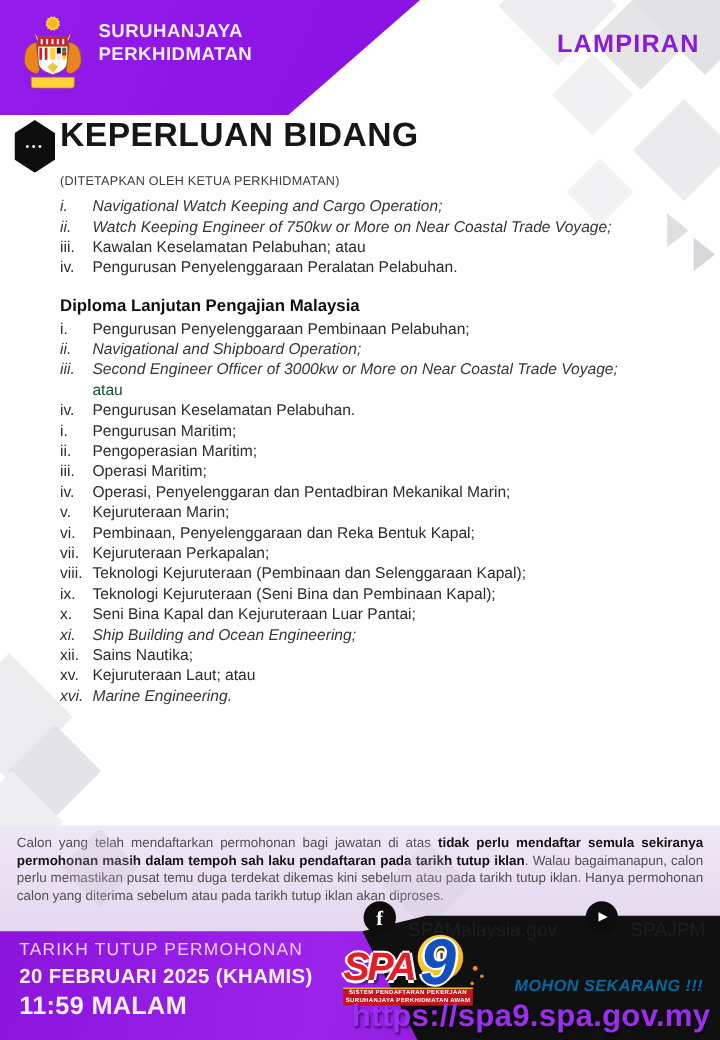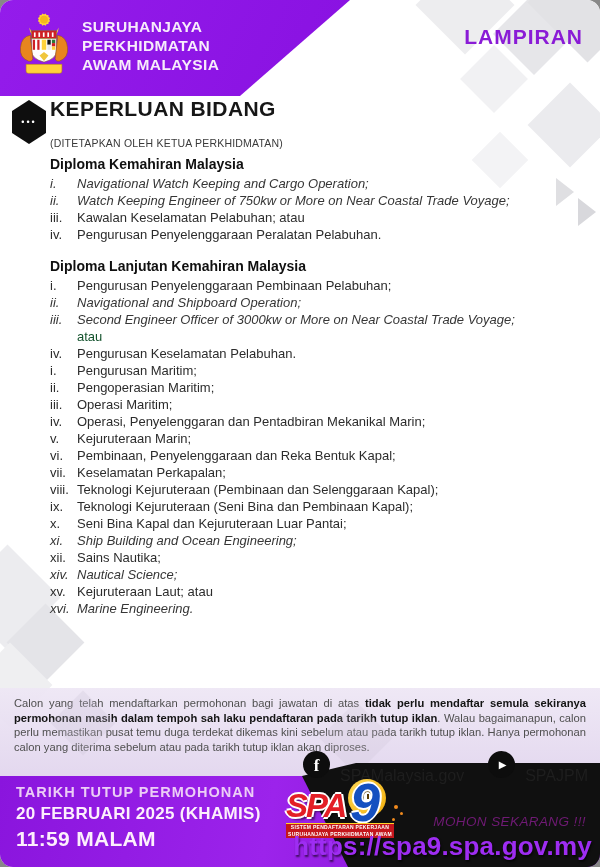--- a/index.html
+++ b/index.html
@@ -5,21 +5,21 @@
   :root{
     --header-purple:#8a12e2;
     --accent-purple:#8a1bd6;
     --url-purple:#9e2df2;
     --black-panel:#101010;
   }
   *{margin:0;padding:0;box-sizing:border-box;}
   html,body{background:#888;}
   .page{
     position:relative;width:600px;height:867px;background:#ffffff;overflow:hidden;
-    font-family:"Liberation Sans","DejaVu Sans",sans-serif;margin:0 auto;border-radius:13px;
+    font-family:"Liberation Sans","DejaVu Sans",sans-serif;margin:0 auto;
   }
   
   .deco{position:absolute;pointer-events:none;}
   .diamond{transform:rotate(45deg);}
   .tri-right{width:0;height:0;border-top:14px solid transparent;border-bottom:14px solid transparent;}
   
   .header-bg{
     position:absolute;top:0;left:0;width:600px;height:96px;
     background:linear-gradient(115deg,#941ceb 0%,var(--header-purple) 55%,#7e0fd2 100%);
     clip-path:polygon(0 0,350px 0,240px 96px,0 96px);
@@ -34,21 +34,21 @@
     font-weight:800;font-size:21px;letter-spacing:1px;
   }
   
   .hexagon{
     position:absolute;top:100px;left:12px;width:34px;height:44px;background:#0e0e0e;
     clip-path:polygon(50% 0,100% 25%,100% 75%,50% 100%,0 75%,0 25%);
     display:flex;align-items:center;justify-content:center;
   }
   .hexagon span{color:#fff;font-size:9px;letter-spacing:2px;}
   .content{position:absolute;top:97px;left:50px;width:520px;}
-  .page-title{font-size:21px;font-weight:800;color:#161616;letter-spacing:.4px;}
+  .page-title{font-size:28px;font-weight:800;color:#161616;letter-spacing:.4px;}
   .page-subtitle{font-size:10.5px;color:#3a3a3a;margin-top:16px;letter-spacing:.2px;}
   .sections{margin-top:6px;}
   .sec-heading{font-size:14px;font-weight:800;color:#101010;margin:15px 0 3px;}
   .section:first-child .sec-heading{margin-top:7px;}
   .item{display:grid;grid-template-columns:27px 1fr;font-size:13px;line-height:17px;color:#2c2c2c;}
   .item .num{color:#2c2c2c;}
   .item.it .num,.item.it .txt{font-style:italic;color:#363636;}
   .item .txt2{grid-column:2;font-style:normal;color:#14532d;}
   
   .disclaimer{
@@ -68,21 +68,21 @@
   .soc-icon.fb{font-family:"Liberation Serif","DejaVu Serif",serif;font-weight:700;font-size:17px;padding-top:3px;}
   .soc-icon.yt{font-size:10px;padding-left:2px;}
   .soc-label{font-size:16px;color:#1e1e1e;font-weight:500;margin-top:24px;}
   .social-row .gap{width:4px;}
   
   .bottom-bar{
     position:absolute;top:776px;left:0;width:600px;height:91px;
     background:linear-gradient(100deg,#8a15dd 0%,#9c23eb 45%,#7c10c9 100%);
     padding:8px 0 0 16px;z-index:1;
   }
-  .closing-label{font-size:14.5px;color:#eccdf6;letter-spacing:1px;font-weight:700;}
+  .closing-label{font-size:14.5px;color:#eccdf6;letter-spacing:1px;font-weight:400;}
   .closing-date{font-size:17px;color:#fdeffc;font-weight:800;margin-top:4px;letter-spacing:.3px;}
   .closing-time{font-size:21px;color:#fdeffc;font-weight:800;margin-top:3px;letter-spacing:.3px;}
   
   .black-panel{
     position:absolute;top:760px;left:0;width:600px;height:107px;z-index:2;
     background:var(--black-panel);
     clip-path:polygon(356px 3px,600px 3px,600px 107px,348px 107px,302px 16px);
   }
   .spa9{position:absolute;top:779px;left:286px;width:120px;height:66px;z-index:4;}
   .spa9 .mouse-ball{
@@ -102,22 +102,22 @@
     line-height:1;
   }
   .spa9 .banner{
     position:absolute;top:44px;left:0;width:108px;height:15px;background:#c4161c;
     border-top:1px solid #ffd429;color:#fff;text-align:center;
     font-size:5px;line-height:7px;font-weight:700;letter-spacing:.3px;overflow:hidden;
   }
   .sparkles{position:absolute;top:26px;left:100px;width:18px;height:18px;}
   .sparkles i{position:absolute;border-radius:50%;background:#f08a1e;}
   .cta-action{
-    position:absolute;top:814px;right:14px;z-index:4;color:#701a75;
-    font-size:13.5px;font-weight:400;font-style:italic;letter-spacing:.4px;
+    position:absolute;top:814px;right:14px;z-index:4;color:#0369a1;
+    font-size:13.5px;font-weight:700;font-style:italic;letter-spacing:.4px;
   }
   .cta-url{
     position:absolute;top:831px;right:8px;z-index:4;color:var(--url-purple);
     font-size:26px;font-weight:800;letter-spacing:.2px;
     text-shadow:1px 2px 2px rgba(0,0,0,.6);
   }
 </style>
 </head>
 <body>
 
@@ -164,54 +164,52 @@
       <rect x="64" y="64" width="6" height="6" fill="#ffd23a"></rect>
     <path d="M50 74 l8 6 -8 10 -8 -10 Z" fill="#f0c63c"></path>
     <path d="M26 44 q-16 2 -18 22 q-2 18 14 24 q6 2 8 -4 l-4 -34 Z" fill="#e8851f" stroke="#9a5510"></path>
     <path d="M74 44 q16 2 18 22 q2 18 -14 24 q-6 2 -8 -4 l4 -34 Z" fill="#e8851f" stroke="#9a5510"></path>
     <path d="M18 96 h64 v12 q0 4 -4 4 h-56 q-4 0 -4 -4 Z" fill="#ffd23a" stroke="#b8860b"></path>
   </svg>
 
   <div class="org-text">
     <div>SURUHANJAYA</div>
     <div>PERKHIDMATAN</div>
-    <div>AWAM MALAYSIA</div>
   </div>
 
   <div class="lampiran">LAMPIRAN</div>
 
   <div class="hexagon">
     <span>•••</span>
   </div>
 
   <div class="content">
     <div class="page-title">KEPERLUAN BIDANG</div>
     <div class="page-subtitle">(DITETAPKAN OLEH KETUA PERKHIDMATAN)</div>
     <div class="sections">
         <div class="section">
-          <div class="sec-heading">Diploma Kemahiran Malaysia</div>
           <div class="item it">
             <span class="num">i.</span>
             <span class="txt">Navigational Watch Keeping and Cargo Operation;</span>
           </div>
           <div class="item it">
             <span class="num">ii.</span>
             <span class="txt">Watch Keeping Engineer of 750kw or More on Near Coastal Trade Voyage;</span>
           </div>
           <div class="item">
             <span class="num">iii.</span>
             <span class="txt">Kawalan Keselamatan Pelabuhan; atau</span>
           </div>
           <div class="item">
             <span class="num">iv.</span>
             <span class="txt">Pengurusan Penyelenggaraan Peralatan Pelabuhan.</span>
           </div>
         </div>
         <div class="section">
-          <div class="sec-heading">Diploma Lanjutan Kemahiran Malaysia</div>
+          <div class="sec-heading">Diploma Lanjutan Pengajian Malaysia</div>
           <div class="item">
             <span class="num">i.</span>
             <span class="txt">Pengurusan Penyelenggaraan Pembinaan Pelabuhan;</span>
           </div>
           <div class="item it">
             <span class="num">ii.</span>
             <span class="txt">Navigational and Shipboard Operation;</span>
           </div>
           <div class="item it">
             <span class="num">iii.</span>
@@ -243,45 +241,41 @@
           <div class="item">
             <span class="num">v.</span>
             <span class="txt">Kejuruteraan Marin;</span>
           </div>
           <div class="item">
             <span class="num">vi.</span>
             <span class="txt">Pembinaan, Penyelenggaraan dan Reka Bentuk Kapal;</span>
           </div>
           <div class="item">
             <span class="num">vii.</span>
-            <span class="txt">Keselamatan Perkapalan;</span>
+            <span class="txt">Kejuruteraan Perkapalan;</span>
           </div>
           <div class="item">
             <span class="num">viii.</span>
             <span class="txt">Teknologi Kejuruteraan (Pembinaan dan Selenggaraan Kapal);</span>
           </div>
           <div class="item">
             <span class="num">ix.</span>
             <span class="txt">Teknologi Kejuruteraan (Seni Bina dan Pembinaan Kapal);</span>
           </div>
           <div class="item">
             <span class="num">x.</span>
             <span class="txt">Seni Bina Kapal dan Kejuruteraan Luar Pantai;</span>
           </div>
           <div class="item it">
             <span class="num">xi.</span>
             <span class="txt">Ship Building and Ocean Engineering;</span>
           </div>
           <div class="item">
             <span class="num">xii.</span>
             <span class="txt">Sains Nautika;</span>
-          </div>
-          <div class="item it">
-            <span class="num">xiv.</span>
-            <span class="txt">Nautical  Science;</span>
           </div>
           <div class="item">
             <span class="num">xv.</span>
             <span class="txt">Kejuruteraan Laut; atau</span>
           </div>
           <div class="item it">
             <span class="num">xvi.</span>
             <span class="txt">Marine Engineering.</span>
           </div>
         </div>

